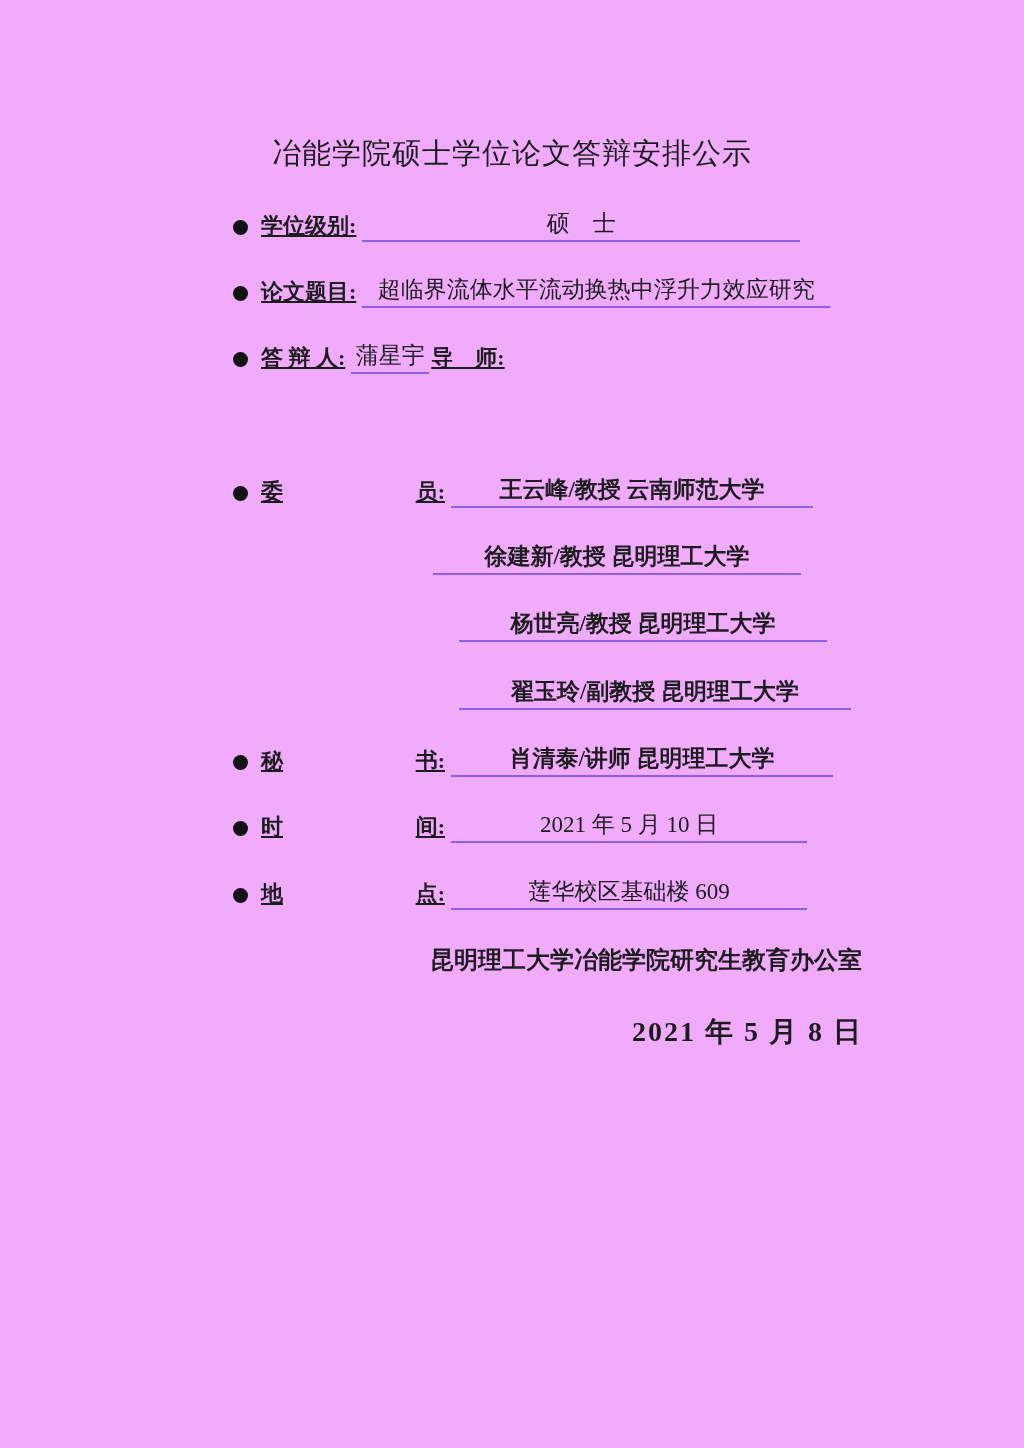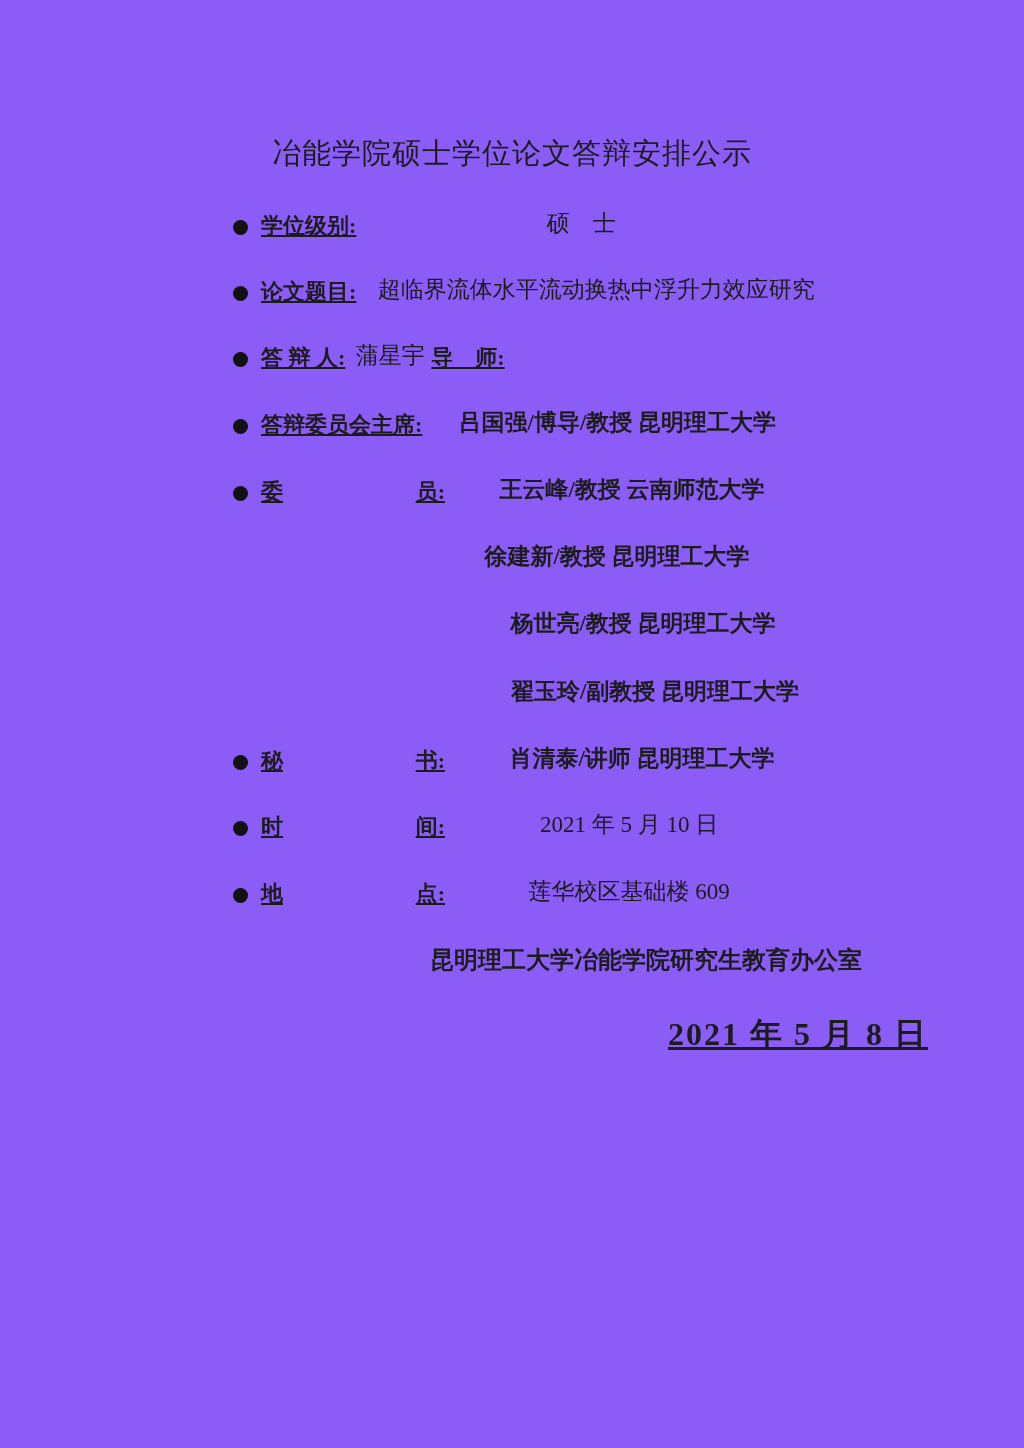--- a/index.html
+++ b/index.html
@@ -1,20 +1,20 @@
 <!DOCTYPE html>
 <html><head>
 <meta charset="utf-8">
 <style>
   html, body { margin: 0; padding: 0; background: #ffffff; }
   .page {
     position: relative;
     width: 1024px;
     height: 1448px;
-    background: #8b5cf6;
+    background: #f0abfc;
     font-family: "Liberation Serif", "DejaVu Serif", serif;
     color: #1c1c1c;
     overflow: hidden;
   }
   .title {
     position: absolute;
     top: 134px;
     left: 0;
     width: 100%;
     text-align: center;
@@ -96,26 +96,25 @@
     position: absolute;
     top: 944px;
     left: 430px;
     font-size: 24px;
     font-weight: 700;
     white-space: nowrap;
   }
   .fdate {
     position: absolute;
     top: 1013px;
-    left: 668px;
-    font-size: 32px;
+    left: 632px;
+    font-size: 28px;
     font-weight: 700;
     letter-spacing: 2px;
     white-space: nowrap;
-    text-decoration: underline;
   }
 </style>
 </head>
 <body>
 
 <div class="page">
 
   <div class="title">冶能学院硕士学位论文答辩安排公示</div>
 
   <div class="row r-degree">
@@ -130,25 +129,20 @@
     <span class="field song w-thesis">超临界流体水平流动换热中浮升力效应研究</span>
   </div>
 
   <div class="row r-defender">
     <span class="bullet"></span>
     <span class="label">答 辩 人:</span>
     <span class="field song w-defname">蒲星宇</span>
     <span class="label label2">导　师:</span>
   </div>
 
-  <div class="row r-chair">
-    <span class="bullet"></span>
-    <span class="label">答辩委员会主席:</span>
-    <span class="field kai w-chair">吕国强/博导/教授 昆明理工大学</span>
-  </div>
 
   <div class="row r-member">
     <span class="bullet"></span>
     <span class="label spread">
       <span>委</span>
       <span>员:</span>
     </span>
     <span class="field kai w-member">王云峰/教授 云南师范大学</span>
   </div>
 

